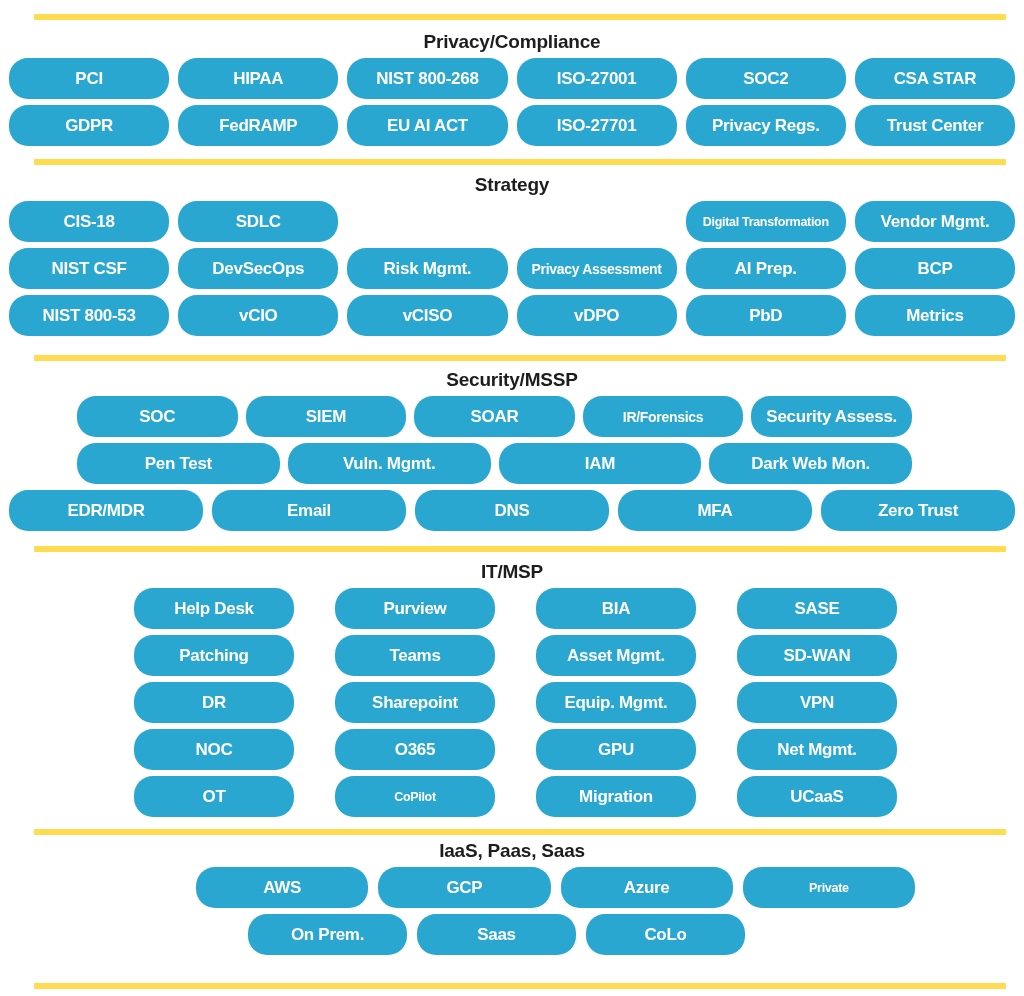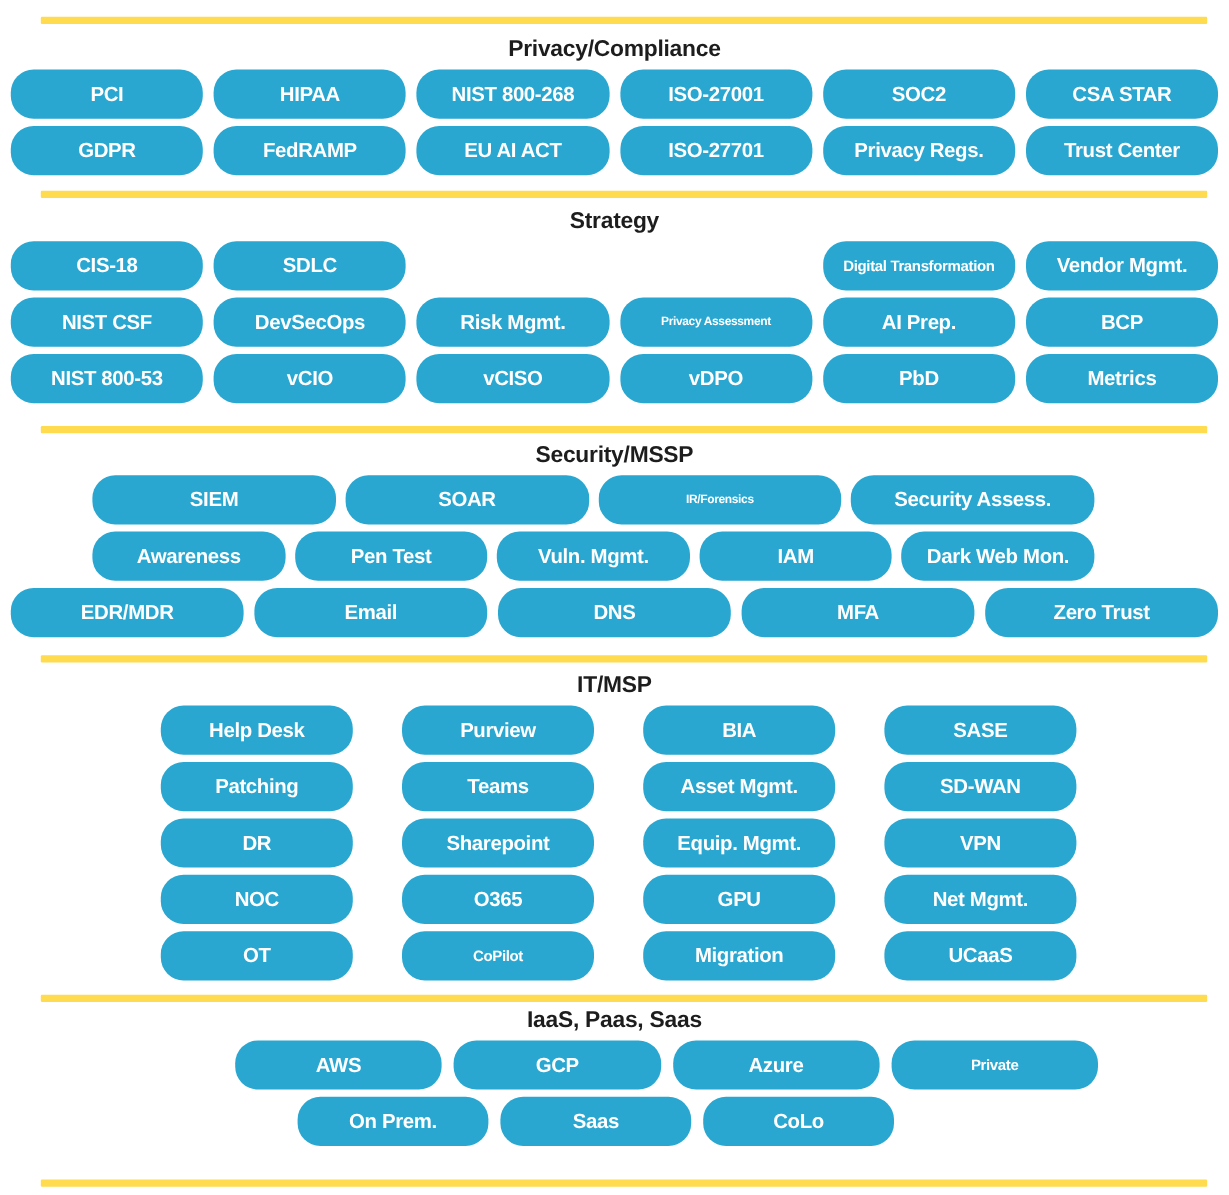--- a/index.html
+++ b/index.html
@@ -55,21 +55,21 @@
     background:var(--pill-bg,#29A7D1);
     color:var(--pill-text,#fff);
     border-radius:19px;
     display:flex; align-items:center; justify-content:center;
     font-weight:bold;
     font-size:17px;
     letter-spacing:-0.3px;
     white-space:nowrap;
     overflow:hidden;
   }
-  .pill.medium { font-size:10px; }
+  .pill.medium { font-size:14px; }
   .pill.small  { font-size:12.5px; }
   .spacer { flex:1; visibility:hidden; }
 </style>
 </head>
 <body>
 
 <div class="canvas" id="canvas">
     <div class="divider d1"></div>
     <div class="section sec-privacy-compliance">
       <div class="section-title">Privacy/Compliance</div>
@@ -115,27 +115,27 @@
         <div class="pill">vCISO</div>
         <div class="pill">vDPO</div>
         <div class="pill">PbD</div>
         <div class="pill">Metrics</div>
       </div>
     </div>
     <div class="divider d3"></div>
     <div class="section sec-security-mssp">
       <div class="section-title">Security/MSSP</div>
       <div class="row indent5">
+        <div class="pill">SOC</div>
         <div class="pill">SIEM</div>
         <div class="pill">SOAR</div>
         <div class="pill medium">IR/Forensics</div>
         <div class="pill">Security Assess.</div>
       </div>
       <div class="row indent5">
-        <div class="pill">Awareness</div>
         <div class="pill">Pen Test</div>
         <div class="pill">Vuln. Mgmt.</div>
         <div class="pill">IAM</div>
         <div class="pill">Dark Web Mon.</div>
       </div>
       <div class="row grid6">
         <div class="pill">EDR/MDR</div>
         <div class="pill">Email</div>
         <div class="pill">DNS</div>
         <div class="pill">MFA</div>

